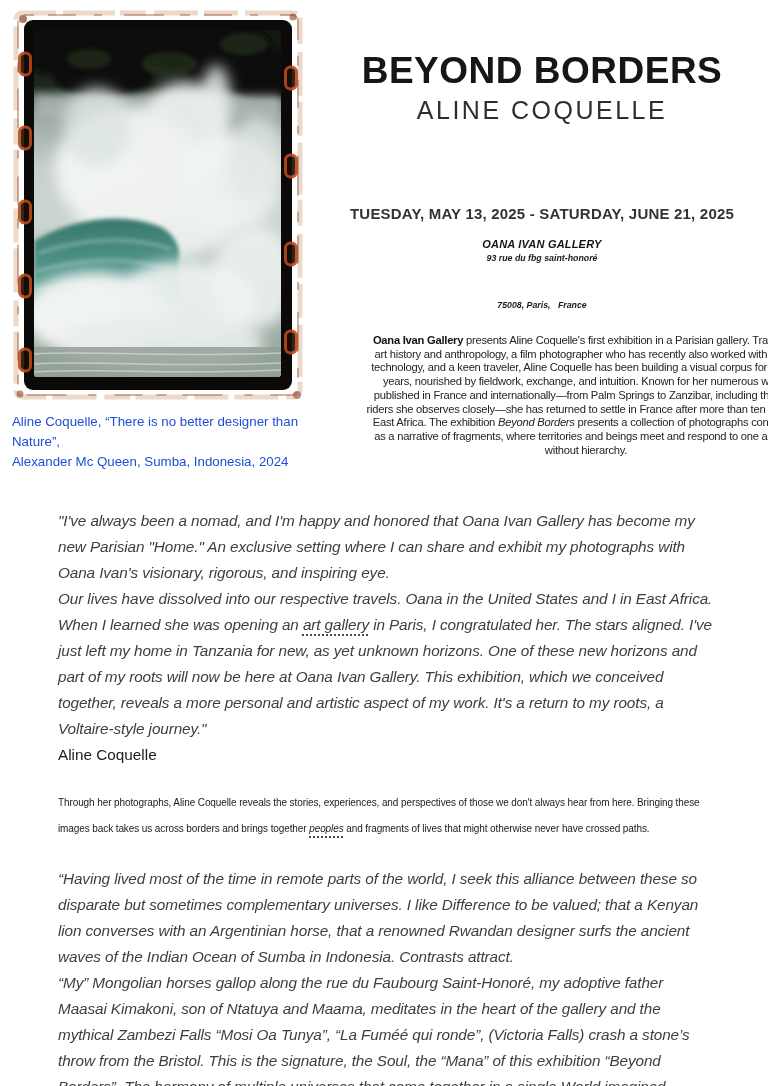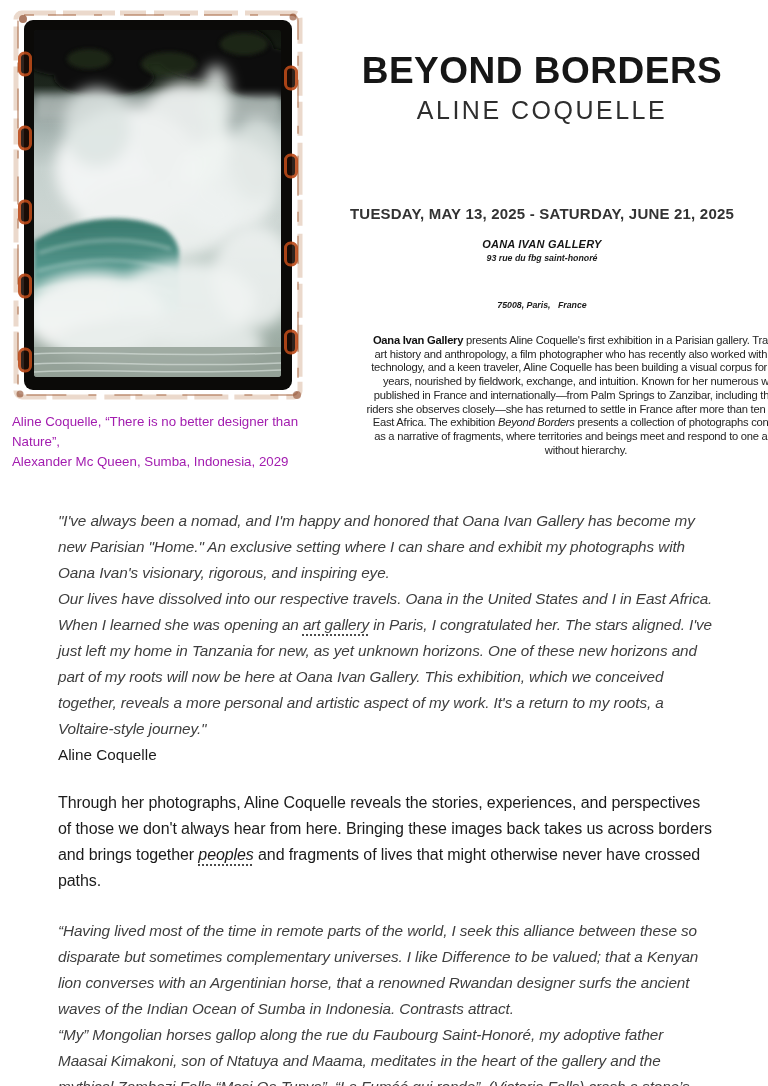--- a/index.html
+++ b/index.html
@@ -3,21 +3,21 @@
 <meta charset="utf-8">
 <style>
   html,body{margin:0;padding:0;background:#ffffff;}
   .page{
     position:relative;width:768px;height:1086px;background:#ffffff;overflow:hidden;
     font-family:"Liberation Sans", sans-serif;color:#1d1d1d;
   }
   
   .photo-wrap{position:absolute;left:9px;top:9px;width:298px;height:394px;}
   
-  .caption{position:absolute;left:12px;top:412px;width:320px;font-size:13.3px;line-height:20px;color:#a21caf;}
+  .caption{position:absolute;left:12px;top:412px;width:320px;font-size:13.3px;line-height:20px;color:#1d4ed8;}
   
   .title{
     position:absolute;left:322px;top:50px;width:440px;margin:0;text-align:center;
     font-size:37px;font-weight:700;letter-spacing:0.5px;color:#161616;white-space:nowrap;
   }
   .subtitle{
     position:absolute;left:322px;top:96px;width:440px;margin:0;text-align:center;
     font-size:25px;font-weight:400;letter-spacing:2.5px;color:#2e2e2e;white-space:nowrap;
   }
   .dates{
@@ -31,21 +31,21 @@
   
   .press{
     position:absolute;left:322px;top:334px;width:440px;
     font-size:11.2px;line-height:13.7px;letter-spacing:-0.25px;color:#242424;text-align:center;margin-left:44px;
   }
   
   .body-text{position:absolute;left:58px;top:508px;width:656px;}
   .body-text p{margin:0;}
   .quote{font-style:italic;color:#3e3e3e;font-size:15.3px;line-height:26px;letter-spacing:-0.1px;}
   .sig{font-style:normal;color:#1b1b1b;font-size:15.3px;line-height:26px;}
-  .para{color:#1b1b1b;font-size:16px;line-height:26px;letter-spacing:-0.1px;margin-top:22px !important;}
+  .para{color:#1b1b1b;font-size:10px;line-height:26px;letter-spacing:-0.1px;margin-top:22px !important;}
   .q2{margin-top:24px !important;}
   
   .seg-bold{font-weight:700;color:#111111;}
   .seg-italic{font-style:italic;}
   .seg-dotted{
     text-decoration:underline;text-decoration-style:dotted;
     text-decoration-color:#4a4a4a;text-decoration-thickness:2px;text-underline-offset:4px;font-style:italic;
   }
 </style>
 </head>
@@ -156,21 +156,21 @@
           <path d="M25 345 C 80 341, 150 349, 272 344"></path>
           <path d="M25 355 C 90 351, 160 359, 272 354"></path>
           <path d="M25 363 C 85 359, 170 366, 272 361"></path>
         </g>
       </g>
     </svg>
   </div>
 
   <div class="caption">
     <div>Aline Coquelle, “There is no better designer than Nature”,</div>
-    <div>Alexander Mc Queen, Sumba, Indonesia, 2029</div>
+    <div>Alexander Mc Queen, Sumba, Indonesia, 2024</div>
   </div>
 
   <h1 class="title">BEYOND BORDERS</h1>
   <h2 class="subtitle">ALINE COQUELLE</h2>
   <div class="dates">TUESDAY, MAY 13, 2025 - SATURDAY, JUNE 21, 2025</div>
 
   <div class="gallery">
     <div class="g-name">OANA IVAN GALLERY</div>
     <div class="g-addr">93 rue du fbg saint-honoré</div>
     <div class="g-addr g2">75008, Paris,   France</div>

